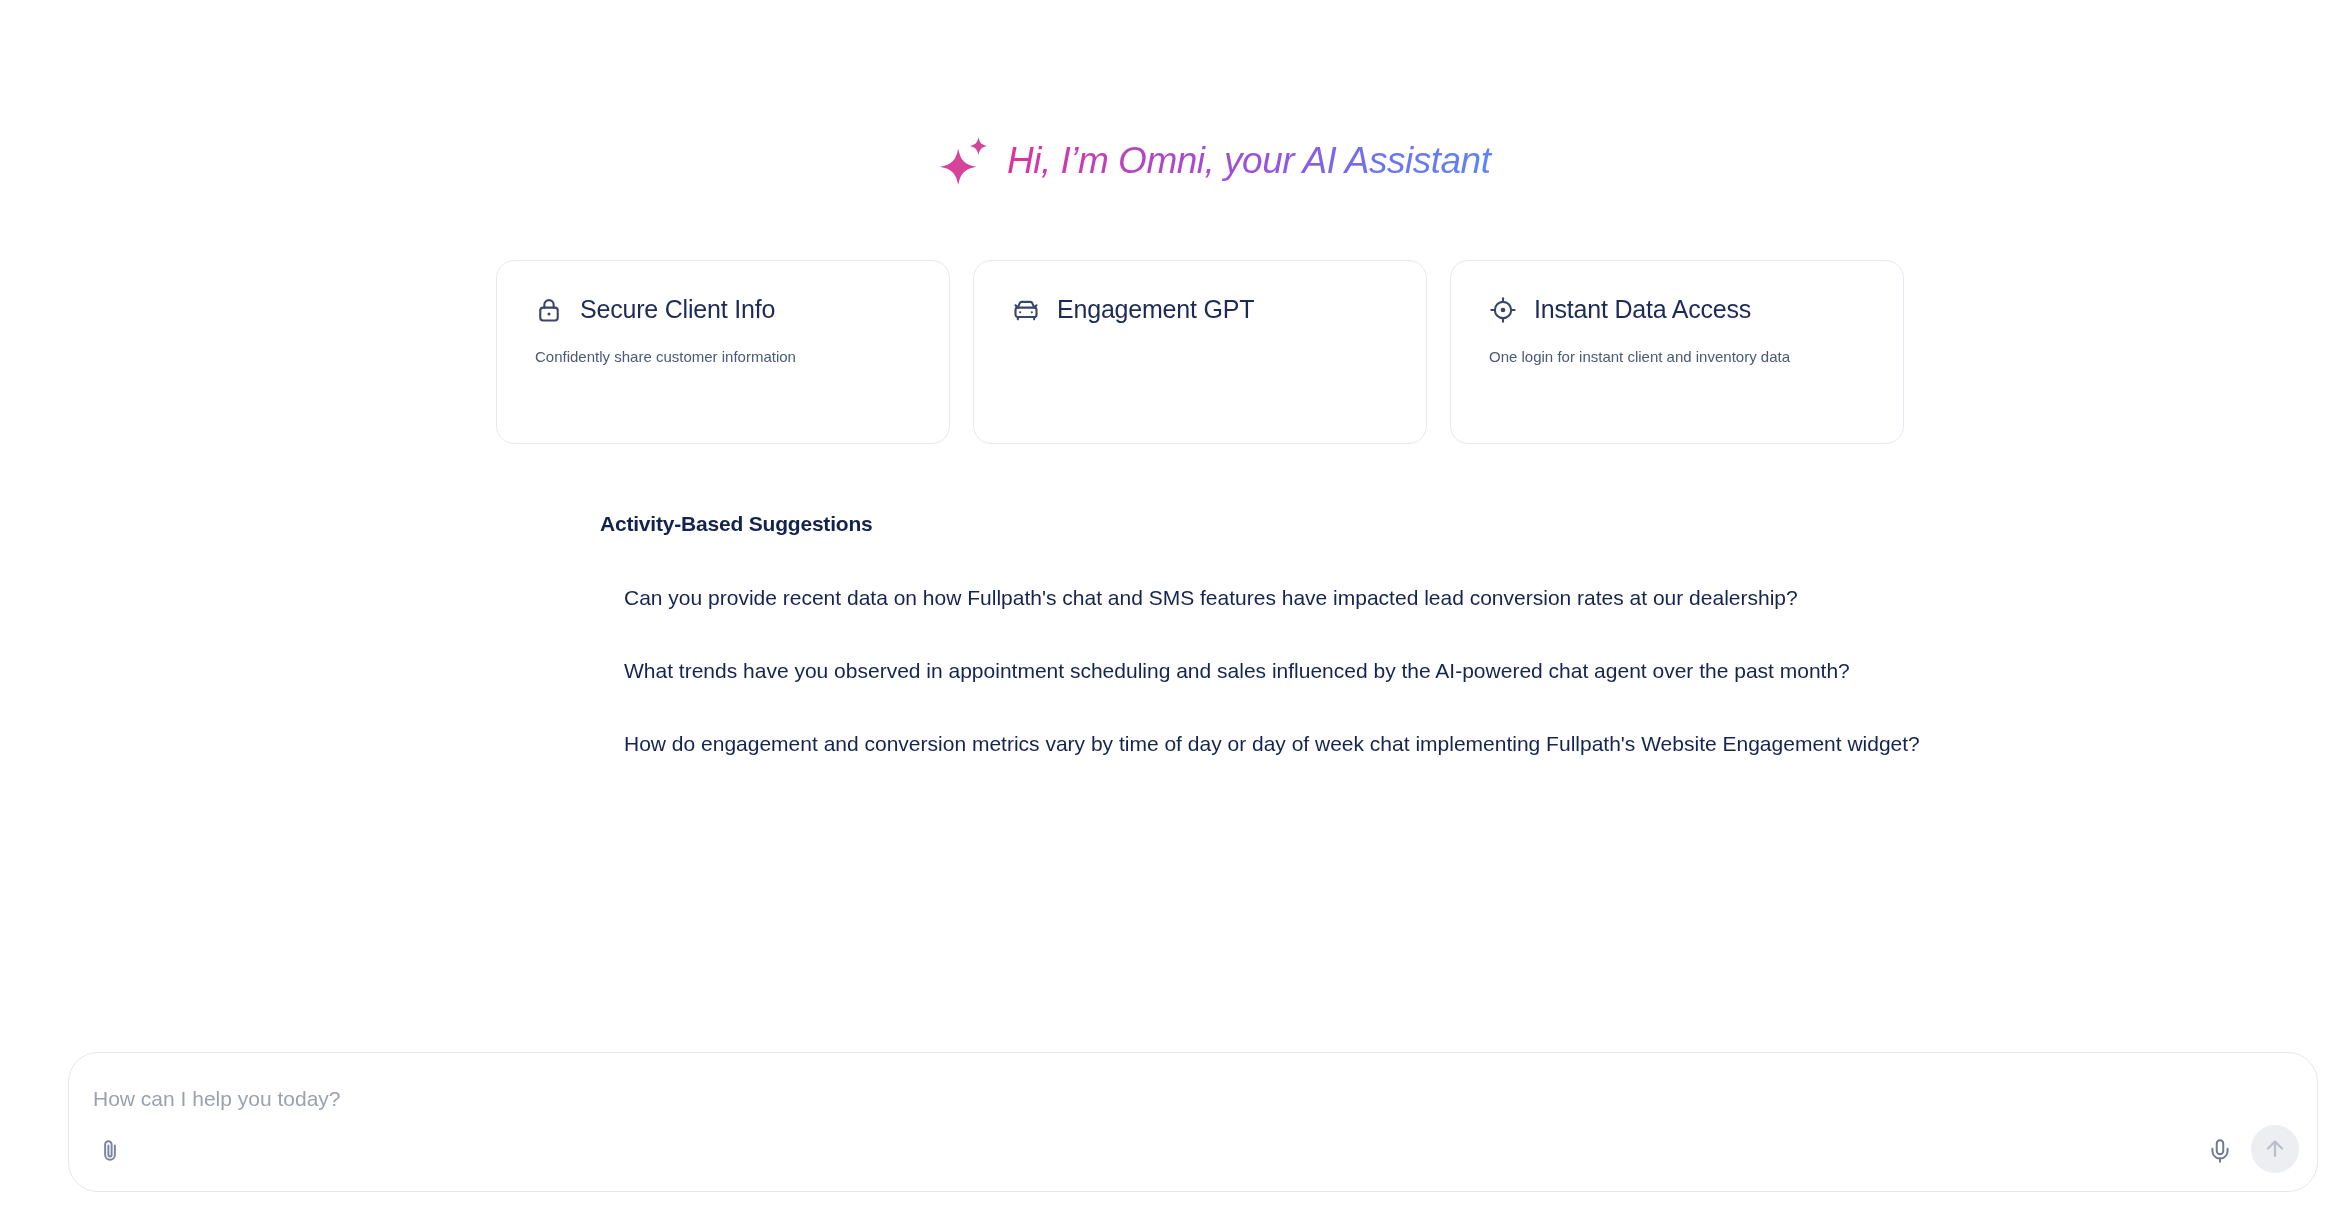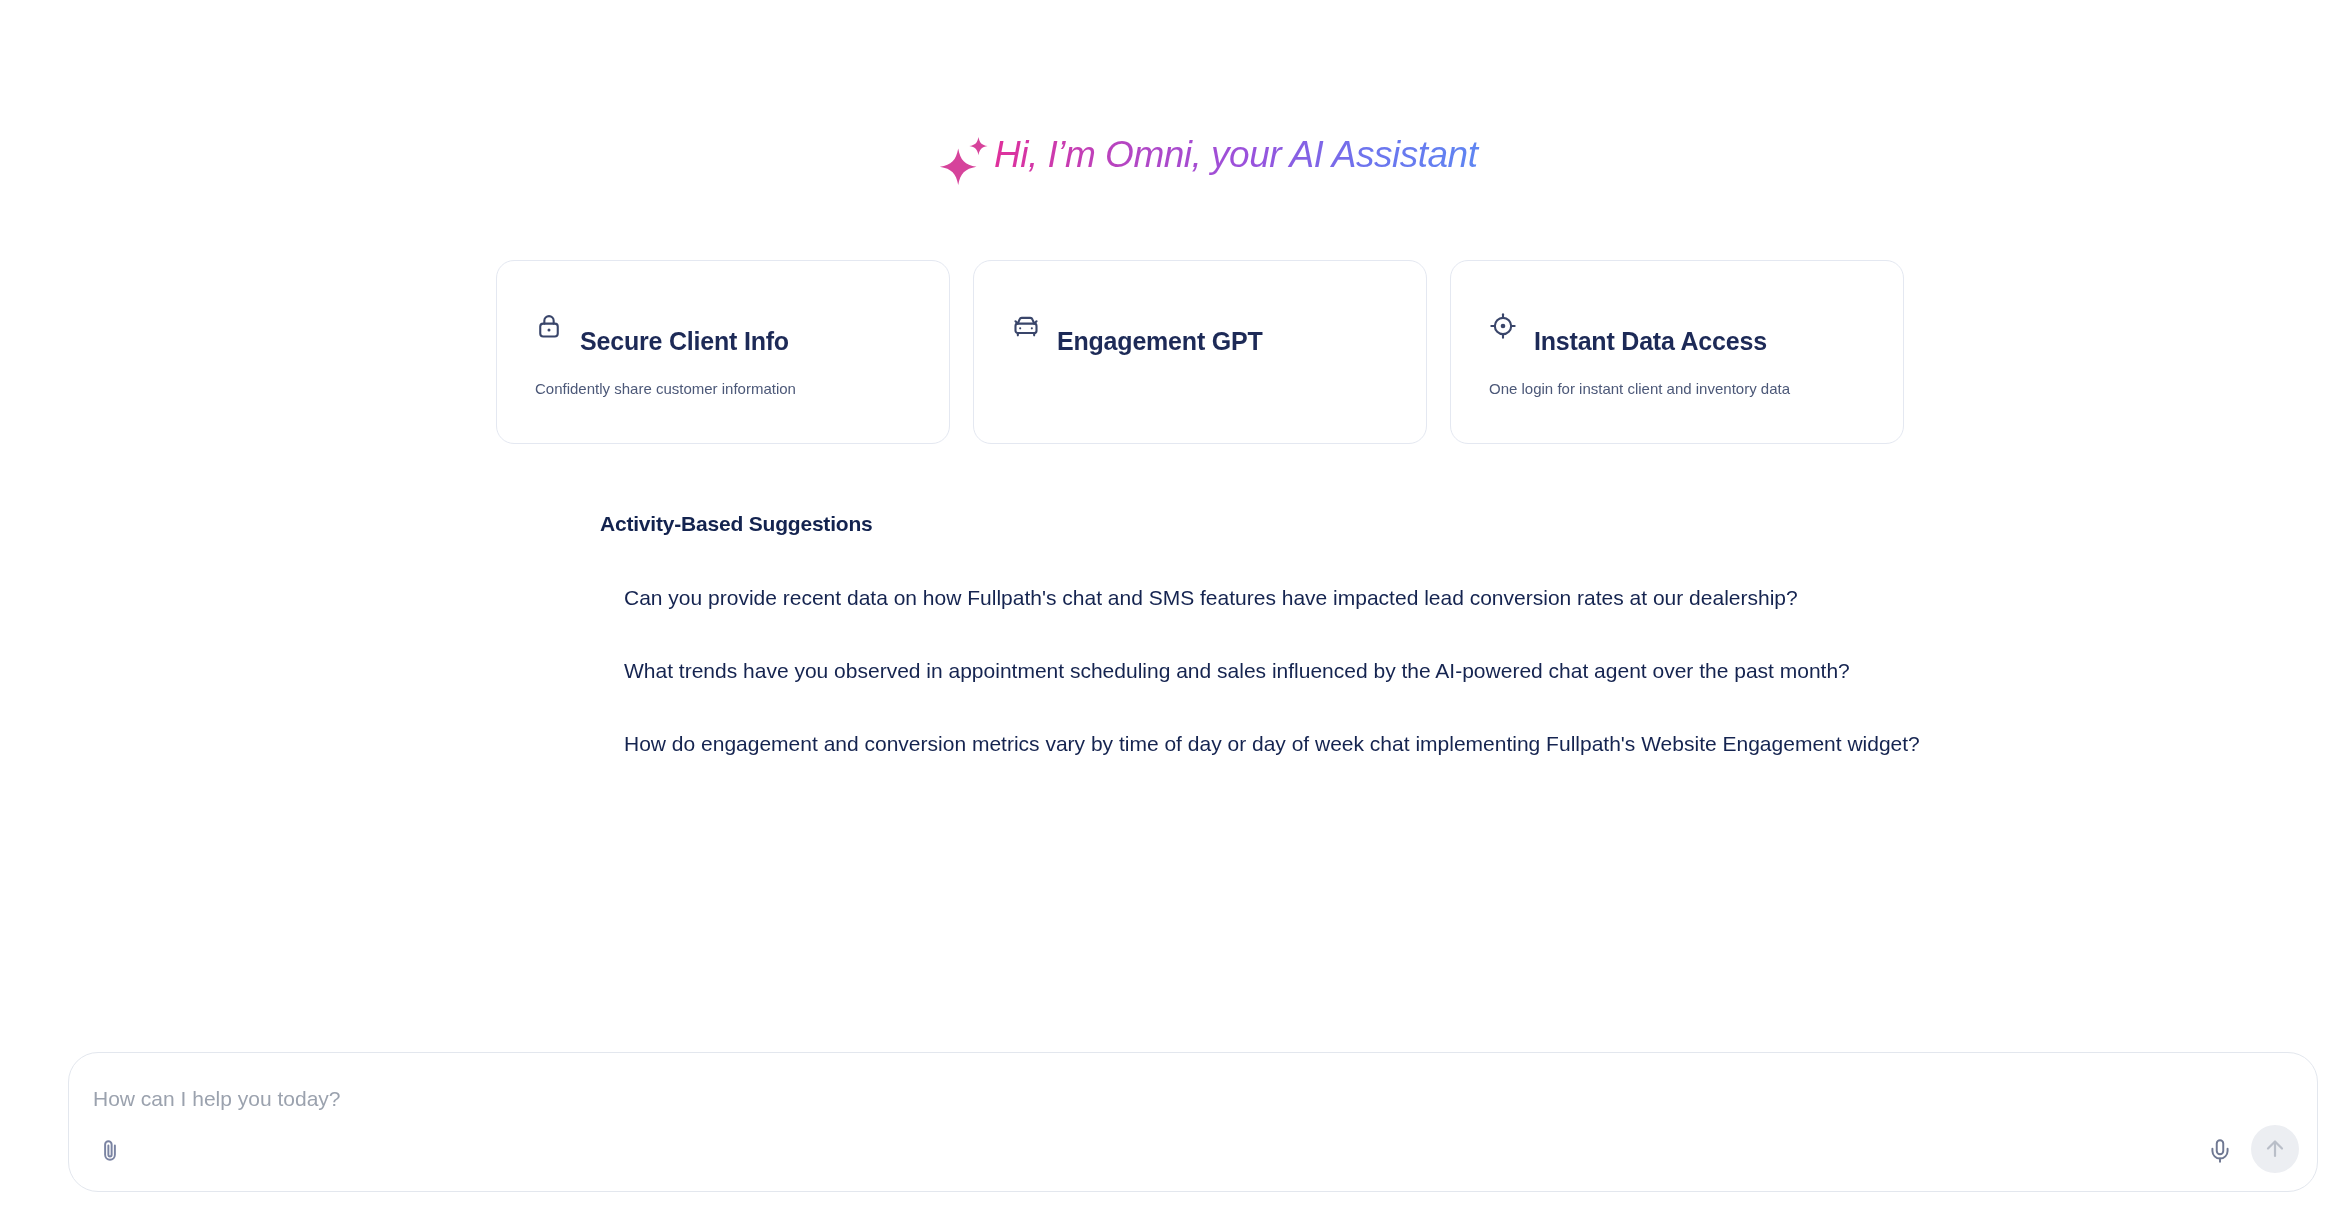--- a/index.html
+++ b/index.html
@@ -1,41 +1,41 @@
 <!DOCTYPE html>
 <html><head>
 <meta charset="utf-8">
 <style>
   * { margin:0; padding:0; box-sizing:border-box; }
   html,body { width:2330px; height:1226px; background:#ffffff; overflow:hidden;
               font-family:"Liberation Sans", sans-serif; }
   .stage { position:relative; width:2330px; height:1226px; background:#ffffff; }
 
   
-  .hero { position:absolute; left:936px; top:134px; display:flex; align-items:flex-start; gap:2px; }
+  .hero { position:absolute; left:936px; top:134px; display:flex; align-items:center; gap:15px; }
   .hero .sparkles { width:56px; height:54px; flex:0 0 auto; }
   .hero h1 {
     font-size:37px; font-weight:500; font-style:italic; letter-spacing:-0.5px;
     color:#9a51dc;
     background:linear-gradient(92deg,#e0309b 0%,#b346c4 28%,#9a51dc 52%,#6d74ee 76%,#5e86f2 100%);
     -webkit-background-clip:text; background-clip:text;
     -webkit-text-fill-color:transparent; color:transparent;
     padding-right:6px;
   }
 
   
   .cards { position:absolute; left:496px; top:260px; display:flex; gap:23px; }
   .card {
     width:454px; height:184px; background:#ffffff;
     border:1.5px solid #e4e8f1; border-radius:18px;
     padding:34px 36px 0 38px;
   }
   .card-head { display:flex; align-items:center; gap:17px; }
   .card-head svg { width:28px; height:28px; color:#39456a; flex:0 0 auto; }
-  .card-title { font-size:25px; font-weight:700; color:#1d2a57; letter-spacing:-0.2px;margin-top:32px; }
+  .card-title { font-size:25px; font-weight:400; color:#1d2a57; letter-spacing:-0.2px; }
   .card-desc { margin-top:17px; font-size:15px; line-height:32px; color:#4c5878; }
 
   
   .suggestions { position:absolute; left:600px; top:512px; }
   .suggestions h3 { font-size:21px; font-weight:600; color:#13234f; letter-spacing:-0.2px; }
   .suggestions ul { list-style:none; margin-top:49px; margin-left:24px;
                     display:flex; flex-direction:column; gap:48px; }
   .suggestions button {
     background:none; border:none; cursor:pointer; text-align:right;
     font-family:"Liberation Sans", sans-serif;

